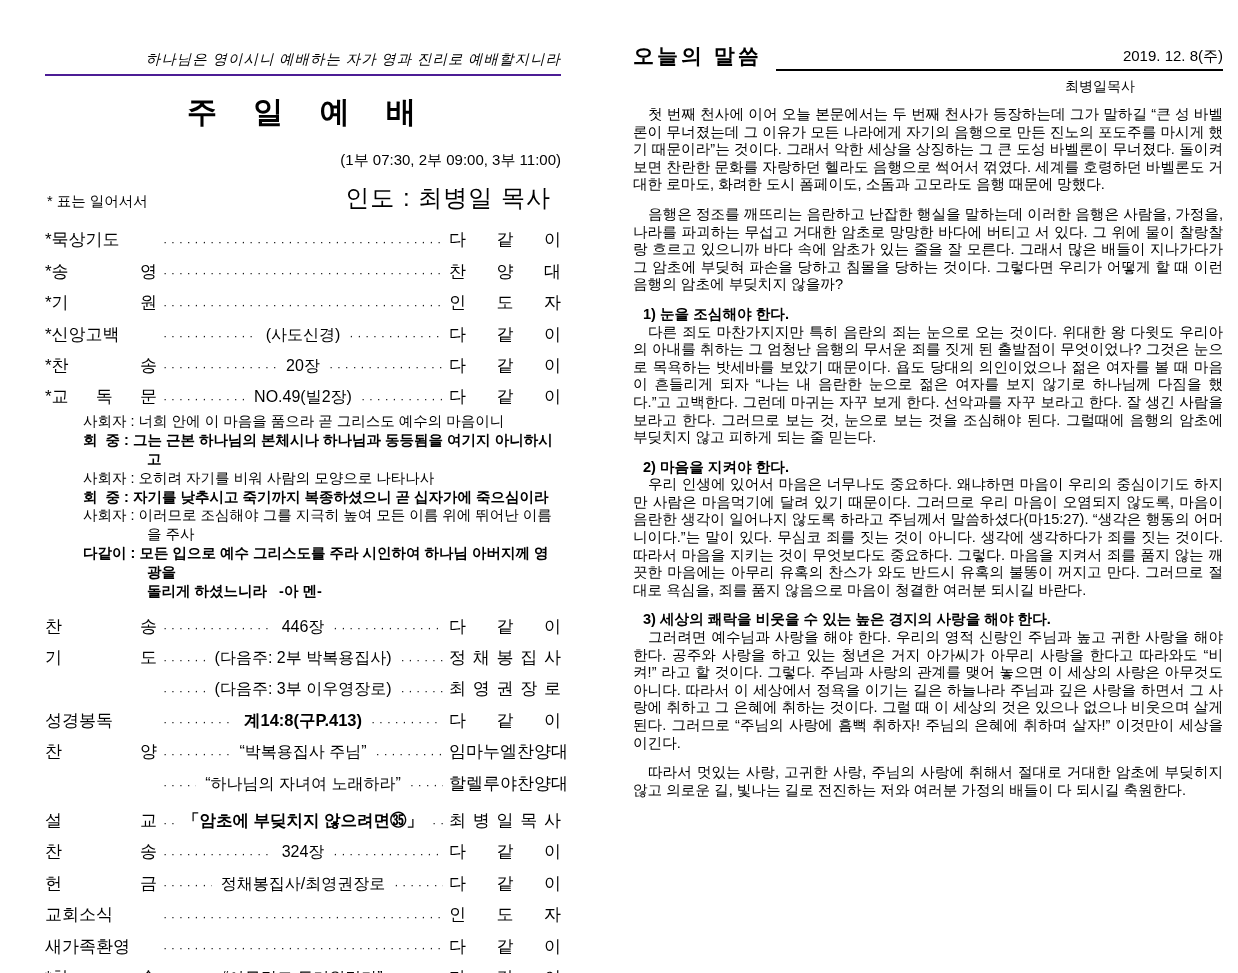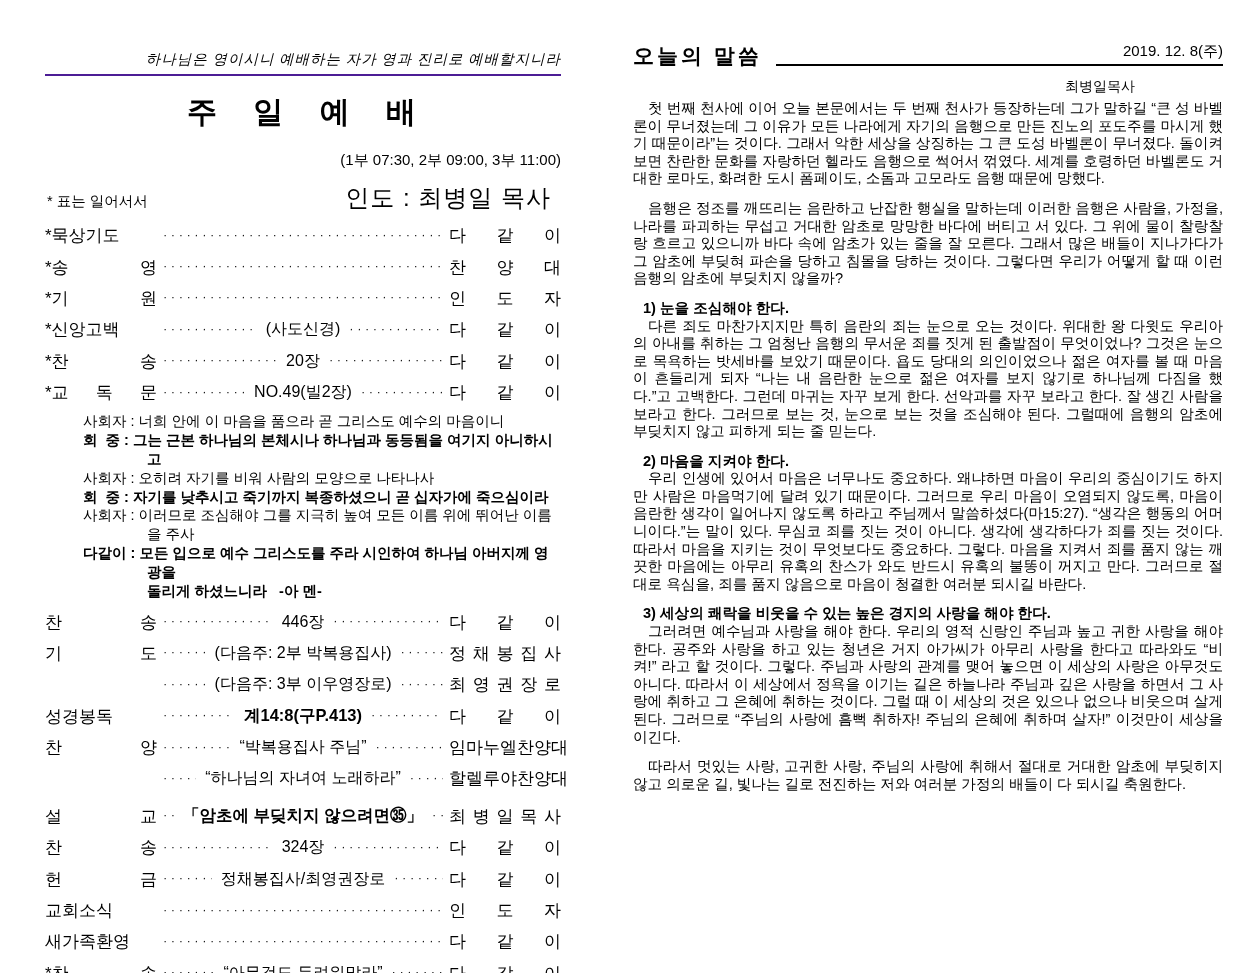--- a/index.html
+++ b/index.html
@@ -13,49 +13,49 @@
          border-bottom:2px solid #4c1d95;padding-bottom:5px;}
   .w-title{margin-top:16px;text-align:center;font-size:30px;font-weight:bold;
            word-spacing:22px;letter-spacing:3px;}
   .w-subtitle{margin-top:18px;text-align:right;font-size:15px;}
   .note-row{display:flex;justify-content:space-between;align-items:baseline;
             margin-top:12px;padding:0 10px 0 2px;}
   .note-left{font-size:14.5px;}
   .note-right{font-size:24px;letter-spacing:1px;text-align:right;}
 
   .order{margin-top:6px;}
-  .o-row{display:flex;align-items:center;height:31.4px;font-size:17px;}
+  .o-row{display:flex;align-items:flex-end;height:31.4px;font-size:17px;}
   .o-label{width:112px;flex:none;text-align-last:justify;text-justify:inter-character;
            white-space:nowrap;letter-spacing:0;}
   .o-leader{flex:1 1 0;overflow:hidden;height:1em;position:relative;margin:0 6px;}
   .o-leader::before{content:"··························································································";
     position:absolute;left:0;top:50%;transform:translateY(-60%);
     letter-spacing:3.5px;font-size:13px;color:#1a1a1a;white-space:nowrap;}
   .o-center{flex:none;white-space:nowrap;padding:0 3px;font-size:16px;}
   .o-center.b{font-weight:bold;font-size:16.5px;}
   .o-right{width:112px;flex:none;text-align-last:justify;text-justify:inter-character;
            white-space:nowrap;font-size:17px;}
 
   .responsive{margin-top:4px;font-size:14.5px;line-height:18.8px;padding-left:6px;margin-left:32px;}
   .resp-line{white-space:pre-wrap;padding-left:64px;text-indent:-64px;}
   .resp-line.bold{font-weight:bold;}
   .resp-line.cont{text-indent:0;padding-left:64px;}
 
   
   .page-right{position:absolute;left:633px;top:42px;width:590px;}
-  .today-row{display:flex;align-items:flex-start;}
+  .today-row{display:flex;align-items:flex-end;}
   .today-title{font-size:21px;font-weight:bold;letter-spacing:3px;
                white-space:nowrap;padding-bottom:1px;}
   .today-rule{flex:1;margin-left:14px;border-bottom:2.5px solid #000;
               text-align:right;font-size:15px;padding-bottom:3px;}
   .sermon-title{text-align:center;margin-top:26px;font-size:18.5px;white-space:nowrap;}
   .sermon-title .main{font-weight:bold;letter-spacing:0.5px;}
   .sermon-title .ref{font-size:15px;margin-left:6px;}
   .author{text-align:right;padding-right:88px;font-size:14px;margin-top:7px;}
-  .sermon-body{margin-top:4px;font-size:14.6px;line-height:17.6px;
+  .sermon-body{margin-top:10px;font-size:14.6px;line-height:17.6px;
                text-align:justify;text-justify:inter-character;}
   .s-group{margin:0 0 12px 0;}
   .s-head{margin:0;font-weight:bold;text-indent:10px;}
   .s-body{margin:0;text-indent:15px;}
 </style>
 </head>
 <body>
 
 <div class="page-left">
   <div class="motto">하나님은 영이시니 예배하는 자가 영과 진리로 예배할지니라</div>

